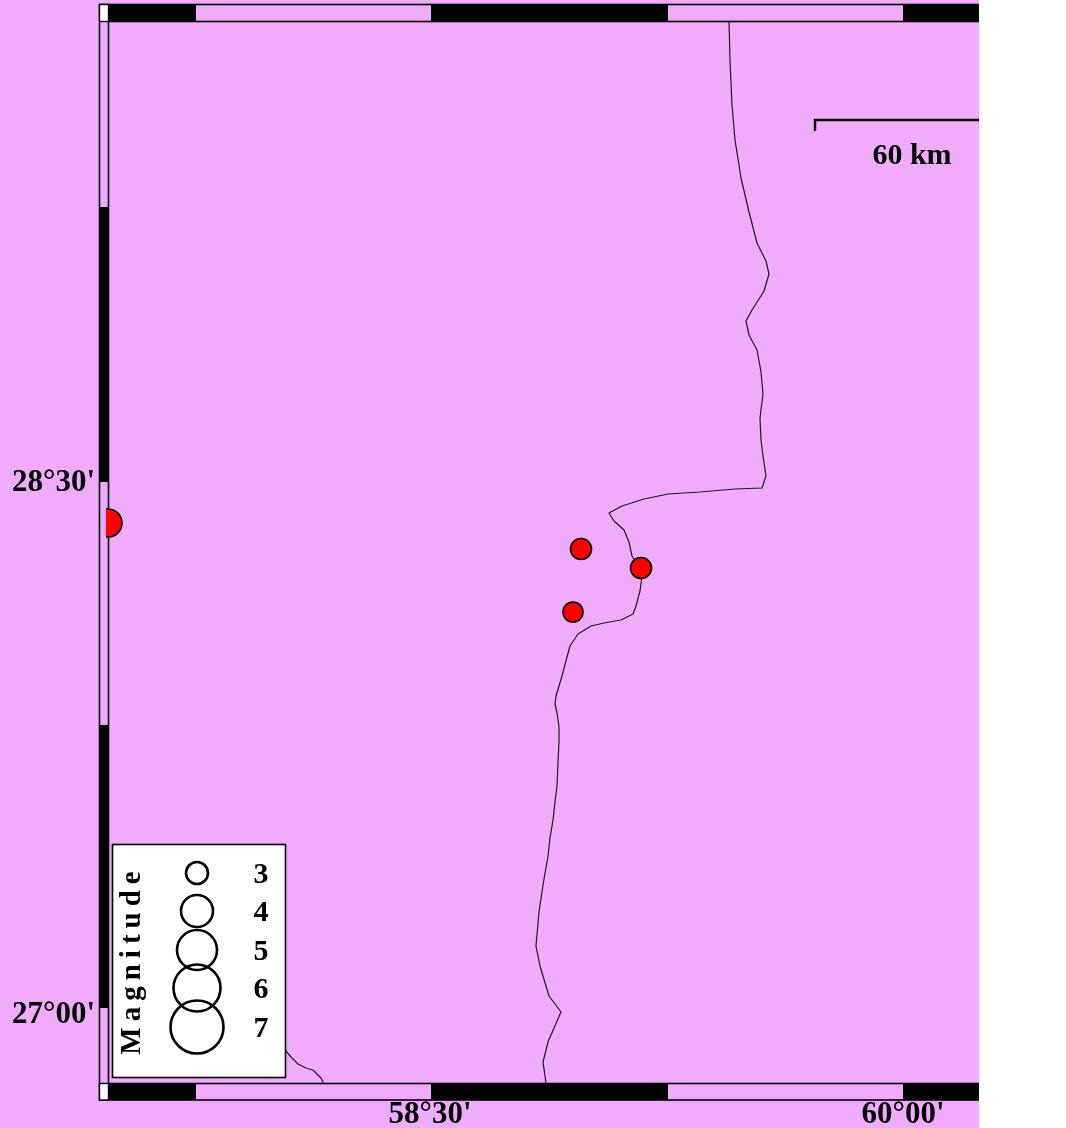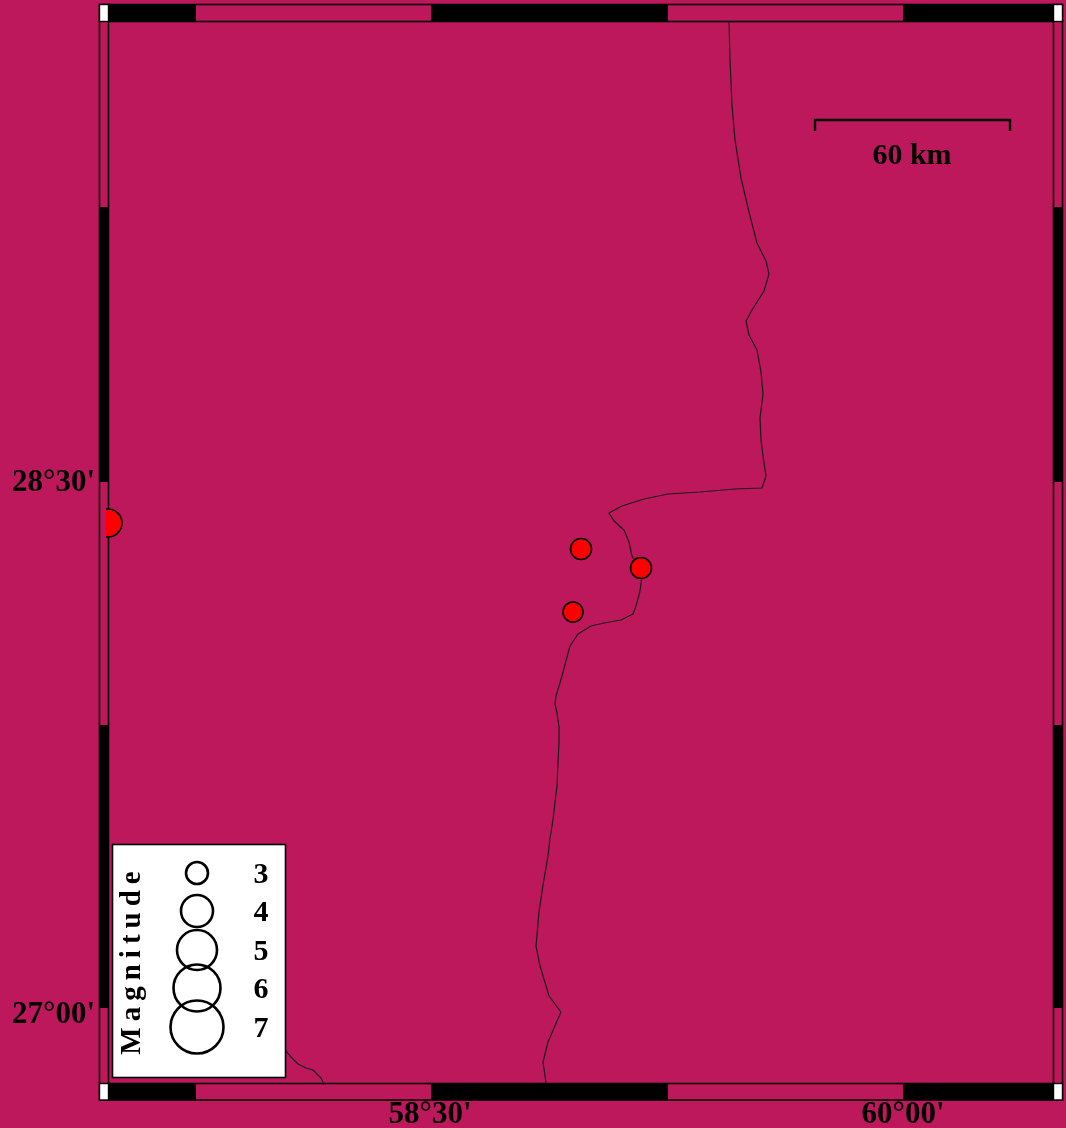--- a/index.html
+++ b/index.html
@@ -1,19 +1,19 @@
 <!DOCTYPE html>
 <html><head>
 <meta charset="utf-8">
 <style>
   html,body{margin:0;padding:0;background:#ffffff;}
   .stage{
     position:relative;
-    width:1066px;height:1128px;
-    background:#be185d;
+    width:979px;height:1128px;
+    background:#f0abfc;
     font-family:"Liberation Serif", serif;
     overflow:hidden;
   }
   svg{position:absolute;left:0;top:0;}
   .frame-line{fill:none;stroke:#000;stroke-width:1.6;}
   .band-black{fill:#000;stroke:none;}
   .corner{fill:#fff;stroke:#000;stroke-width:1.4;}
   .coast{fill:none;stroke:#1a1a1a;stroke-width:1.2;stroke-linejoin:round;stroke-linecap:round;}
   .epi{fill:#ff0000;stroke:#000;stroke-width:1.6;}
   .axis-label{font-size:31px;font-weight:bold;fill:#000;}

